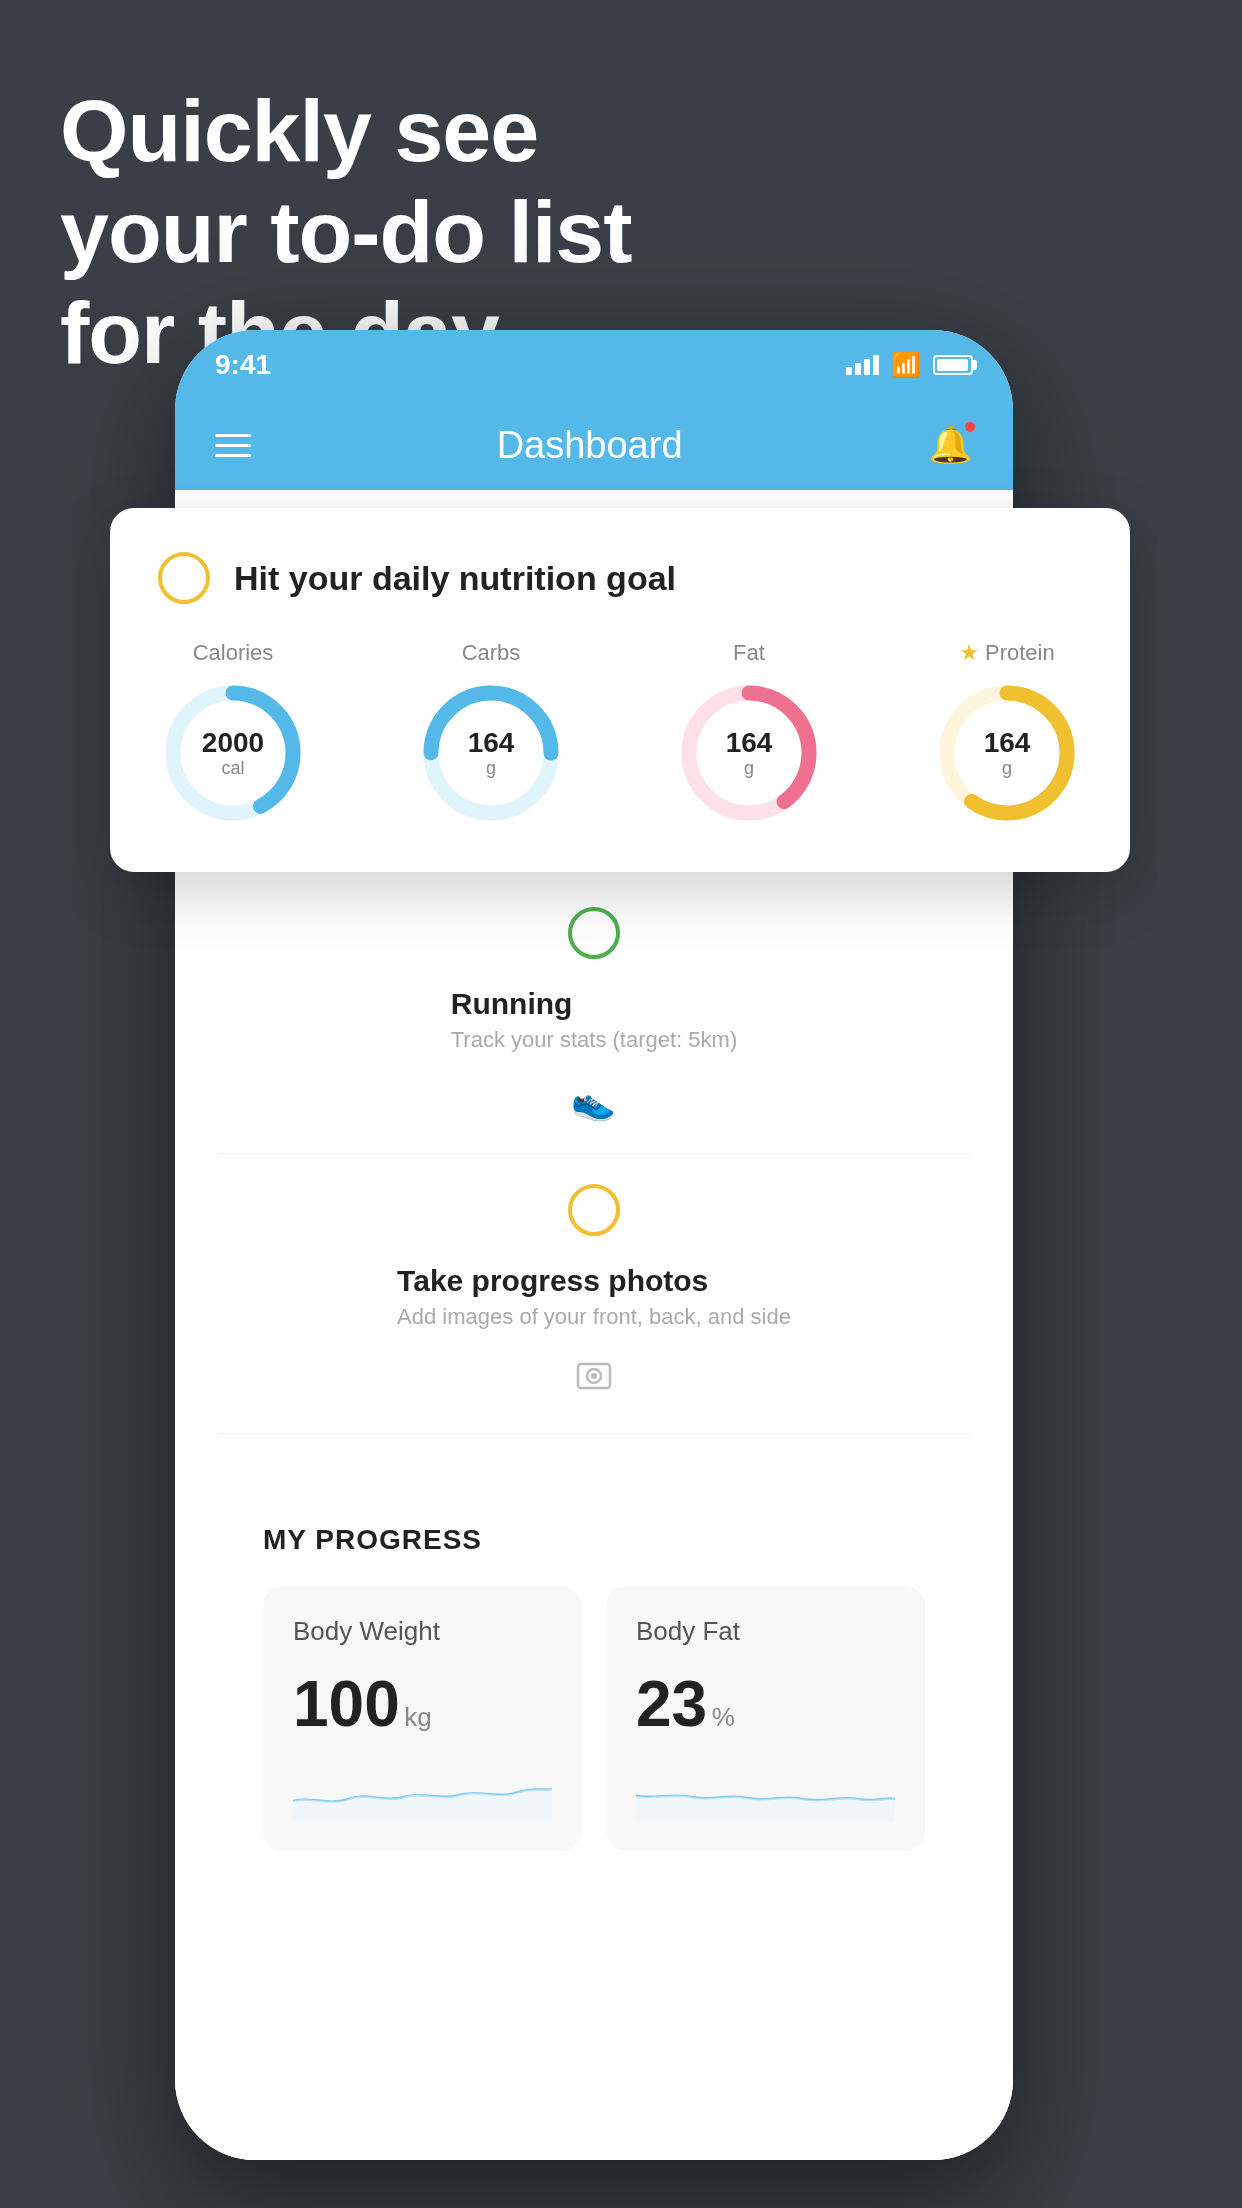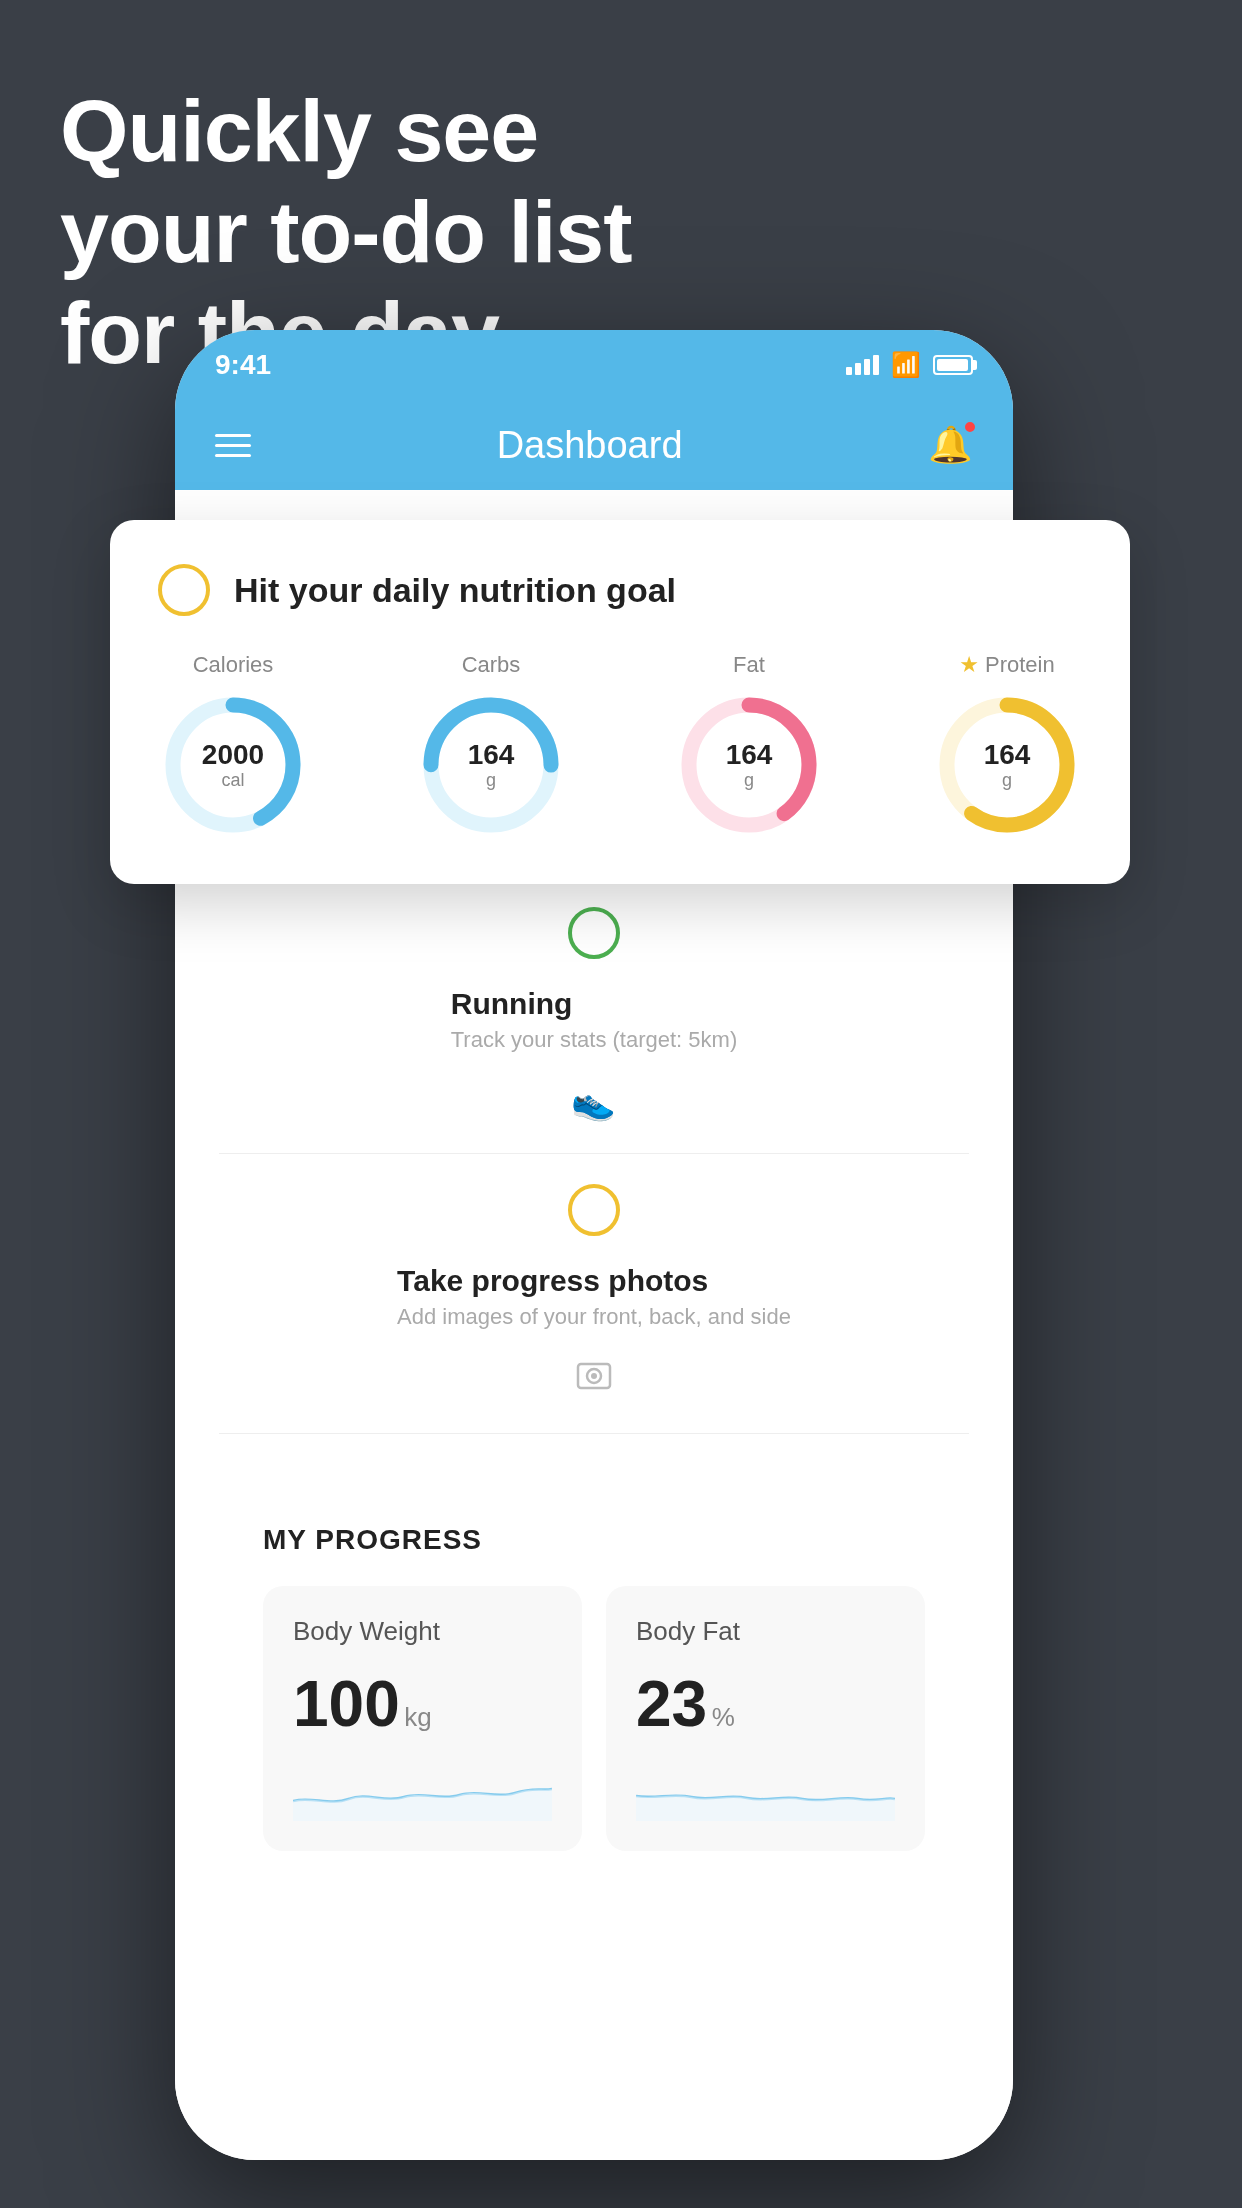--- a/index.html
+++ b/index.html
@@ -79,21 +79,21 @@
       font-size: 26px;
       font-weight: 800;
       letter-spacing: 1px;
       color: #222;
       text-transform: uppercase;
     }
 
     
     .floating-card {
       position: absolute;
-      top: 520px;
+      top: 508px;
       left: 110px;
       width: 1020px;
       background: #fff;
       border-radius: 24px;
       padding: 44px 48px 44px;
       box-shadow: 0 20px 60px rgba(0,0,0,0.18);
       z-index: 10;
     }
 
     .card-row-title {

